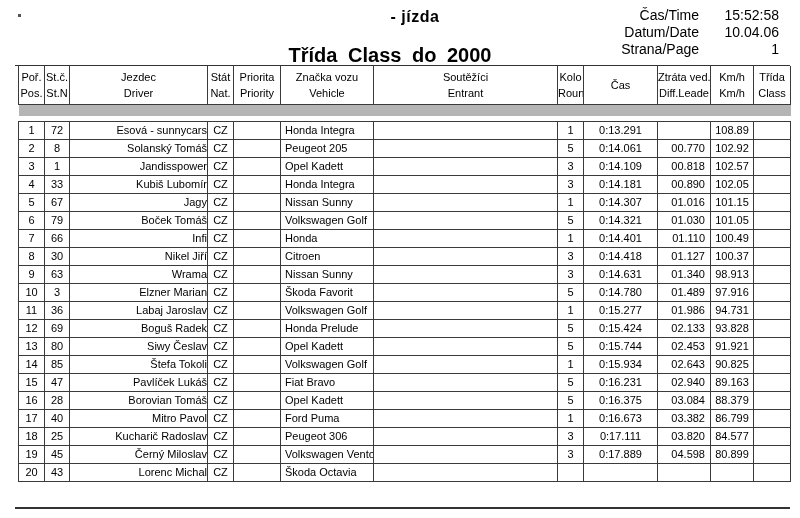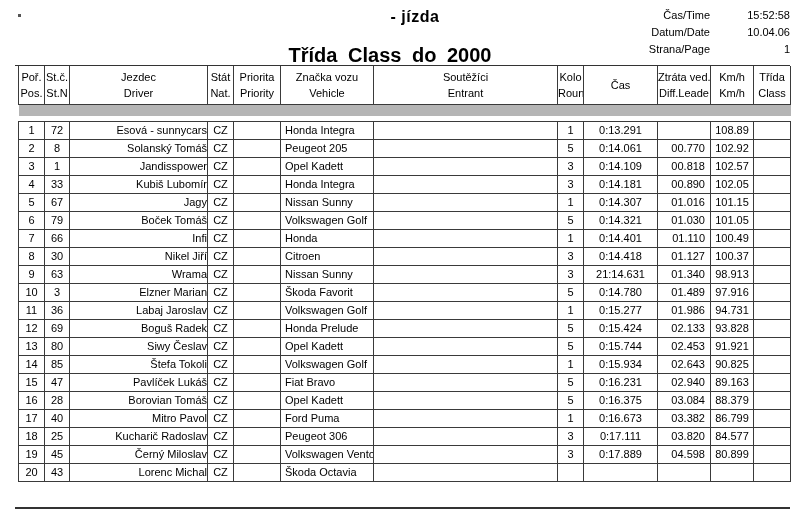--- a/index.html
+++ b/index.html
@@ -17,23 +17,23 @@
     position: absolute; top: 8px; left: 0; width: 830px;
     text-align: center; font-size: 16px; font-weight: bold;
     letter-spacing: 0.5px;
   }
   .doc-subtitle {
     position: absolute; top: 44px; left: 0; width: 780px;
     text-align: center; font-size: 20px; font-weight: bold;
     word-spacing: 5px;
   }
   .info-block {
-    position: absolute; top: 9px; right: 10px;
+    position: absolute; top: 9px; right: 21px;
     display: grid; grid-template-columns: auto 80px;
-    row-gap: 4px; font-size: 11px; line-height: 13px;
+    row-gap: 4px; font-size: 14px; line-height: 13px;
   }
   .info-label { text-align: right; }
   .info-value { text-align: right; }
 
   .corner-dot {
     position: absolute; left: 18px; top: 14px;
     width: 3px; height: 3px; background: #555;
   }
 
   
@@ -303,21 +303,21 @@
       </tr>
       <tr>
         <td class="col-pos">9</td>
         <td class="col-st_no">63</td>
         <td class="col-driver">Wrama</td>
         <td class="col-nat">CZ</td>
         <td class="col-priority"></td>
         <td class="col-vehicle">Nissan Sunny</td>
         <td class="col-entrant"></td>
         <td class="col-round">3</td>
-        <td class="col-time">21:14.631</td>
+        <td class="col-time">0:14.631</td>
         <td class="col-diff">01.340</td>
         <td class="col-kmh">98.913</td>
         <td class="col-class"></td>
       </tr>
       <tr>
         <td class="col-pos">10</td>
         <td class="col-st_no">3</td>
         <td class="col-driver">Elzner Marian</td>
         <td class="col-nat">CZ</td>
         <td class="col-priority"></td>

